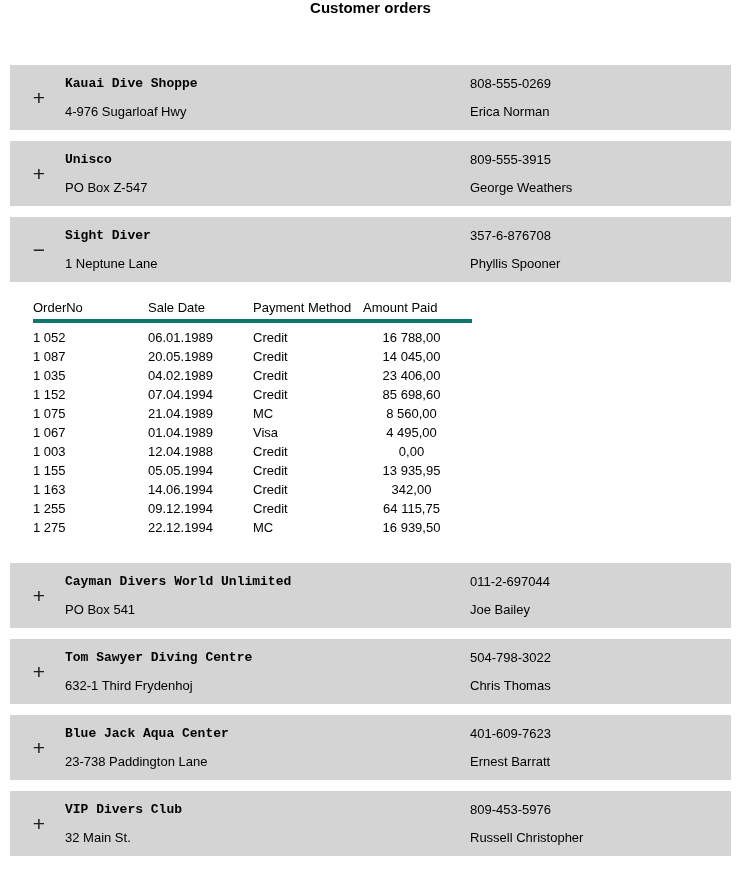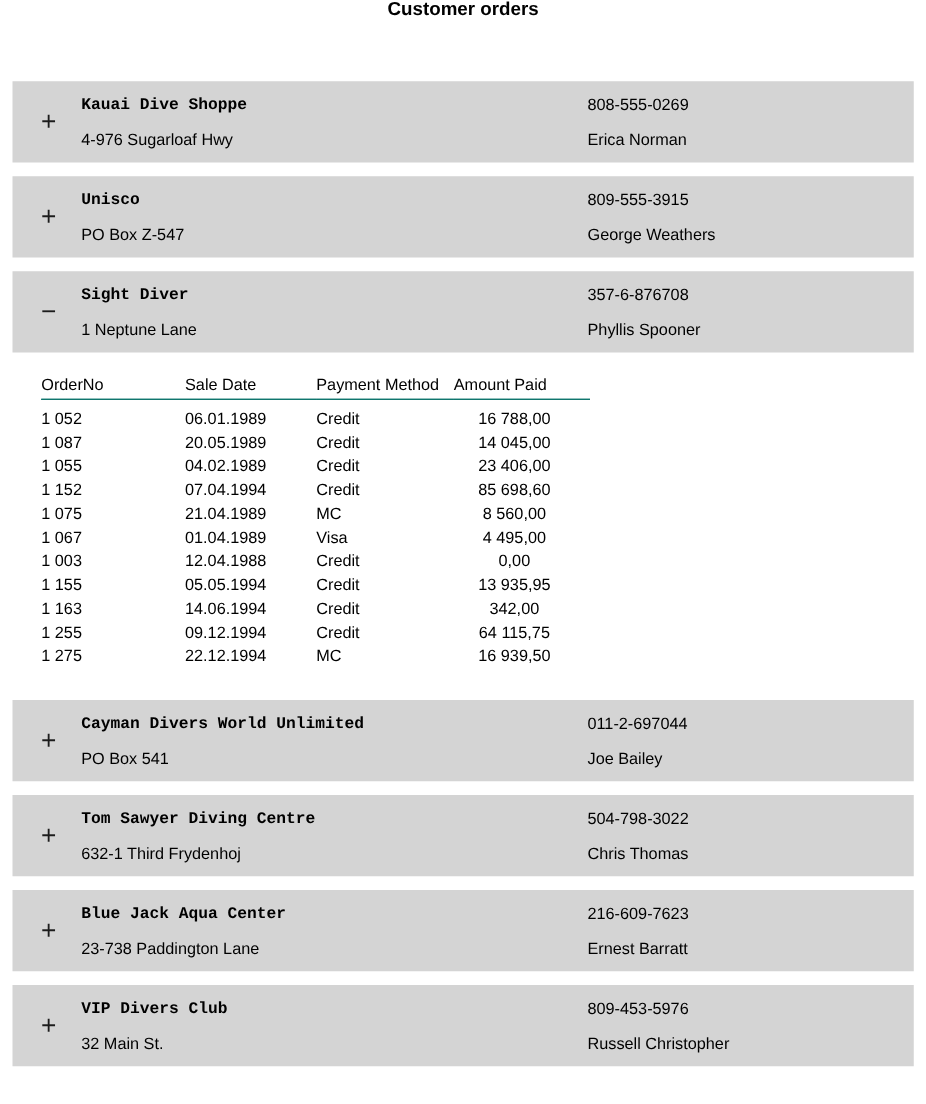--- a/index.html
+++ b/index.html
@@ -85,21 +85,21 @@
     border-collapse: collapse;
     table-layout: fixed;
     width: 427px;
     font-size: 13px;
   }
   .orders th {
     font-weight: normal;
     text-align: left;
     padding: 0 0 3px 0;
     line-height: 16px;
-    border-bottom: 1px solid #0f766e;
+    border-bottom: 4px solid #0f766e;
     white-space: nowrap;
   }
   .orders td {
     padding: 0;
     line-height: 19px;
     white-space: nowrap;
   }
   .orders tbody tr:first-child td {
     padding-top: 5px;
   }
@@ -161,21 +161,21 @@
             <td class="col-method">Credit</td>
             <td class="col-amount">16 788,00</td>
           </tr>
           <tr>
             <td class="col-orderno">1 087</td>
             <td class="col-date">20.05.1989</td>
             <td class="col-method">Credit</td>
             <td class="col-amount">14 045,00</td>
           </tr>
           <tr>
-            <td class="col-orderno">1 055</td>
+            <td class="col-orderno">1 035</td>
             <td class="col-date">04.02.1989</td>
             <td class="col-method">Credit</td>
             <td class="col-amount">23 406,00</td>
           </tr>
           <tr>
             <td class="col-orderno">1 152</td>
             <td class="col-date">07.04.1994</td>
             <td class="col-method">Credit</td>
             <td class="col-amount">85 698,60</td>
           </tr>
@@ -244,21 +244,21 @@
     <div class="phone">504-798-3022</div>
     <div class="contact">Chris Thomas</div>
   </section>
 
   <section class="card">
     <button class="toggle">
       <span class="glyph">+</span>
     </button>
     <div class="name">Blue Jack Aqua Center</div>
     <div class="addr">23-738 Paddington Lane</div>
-    <div class="phone">216-609-7623</div>
+    <div class="phone">401-609-7623</div>
     <div class="contact">Ernest Barratt</div>
   </section>
 
   <section class="card">
     <button class="toggle">
       <span class="glyph">+</span>
     </button>
     <div class="name">VIP Divers Club</div>
     <div class="addr">32 Main St.</div>
     <div class="phone">809-453-5976</div>

